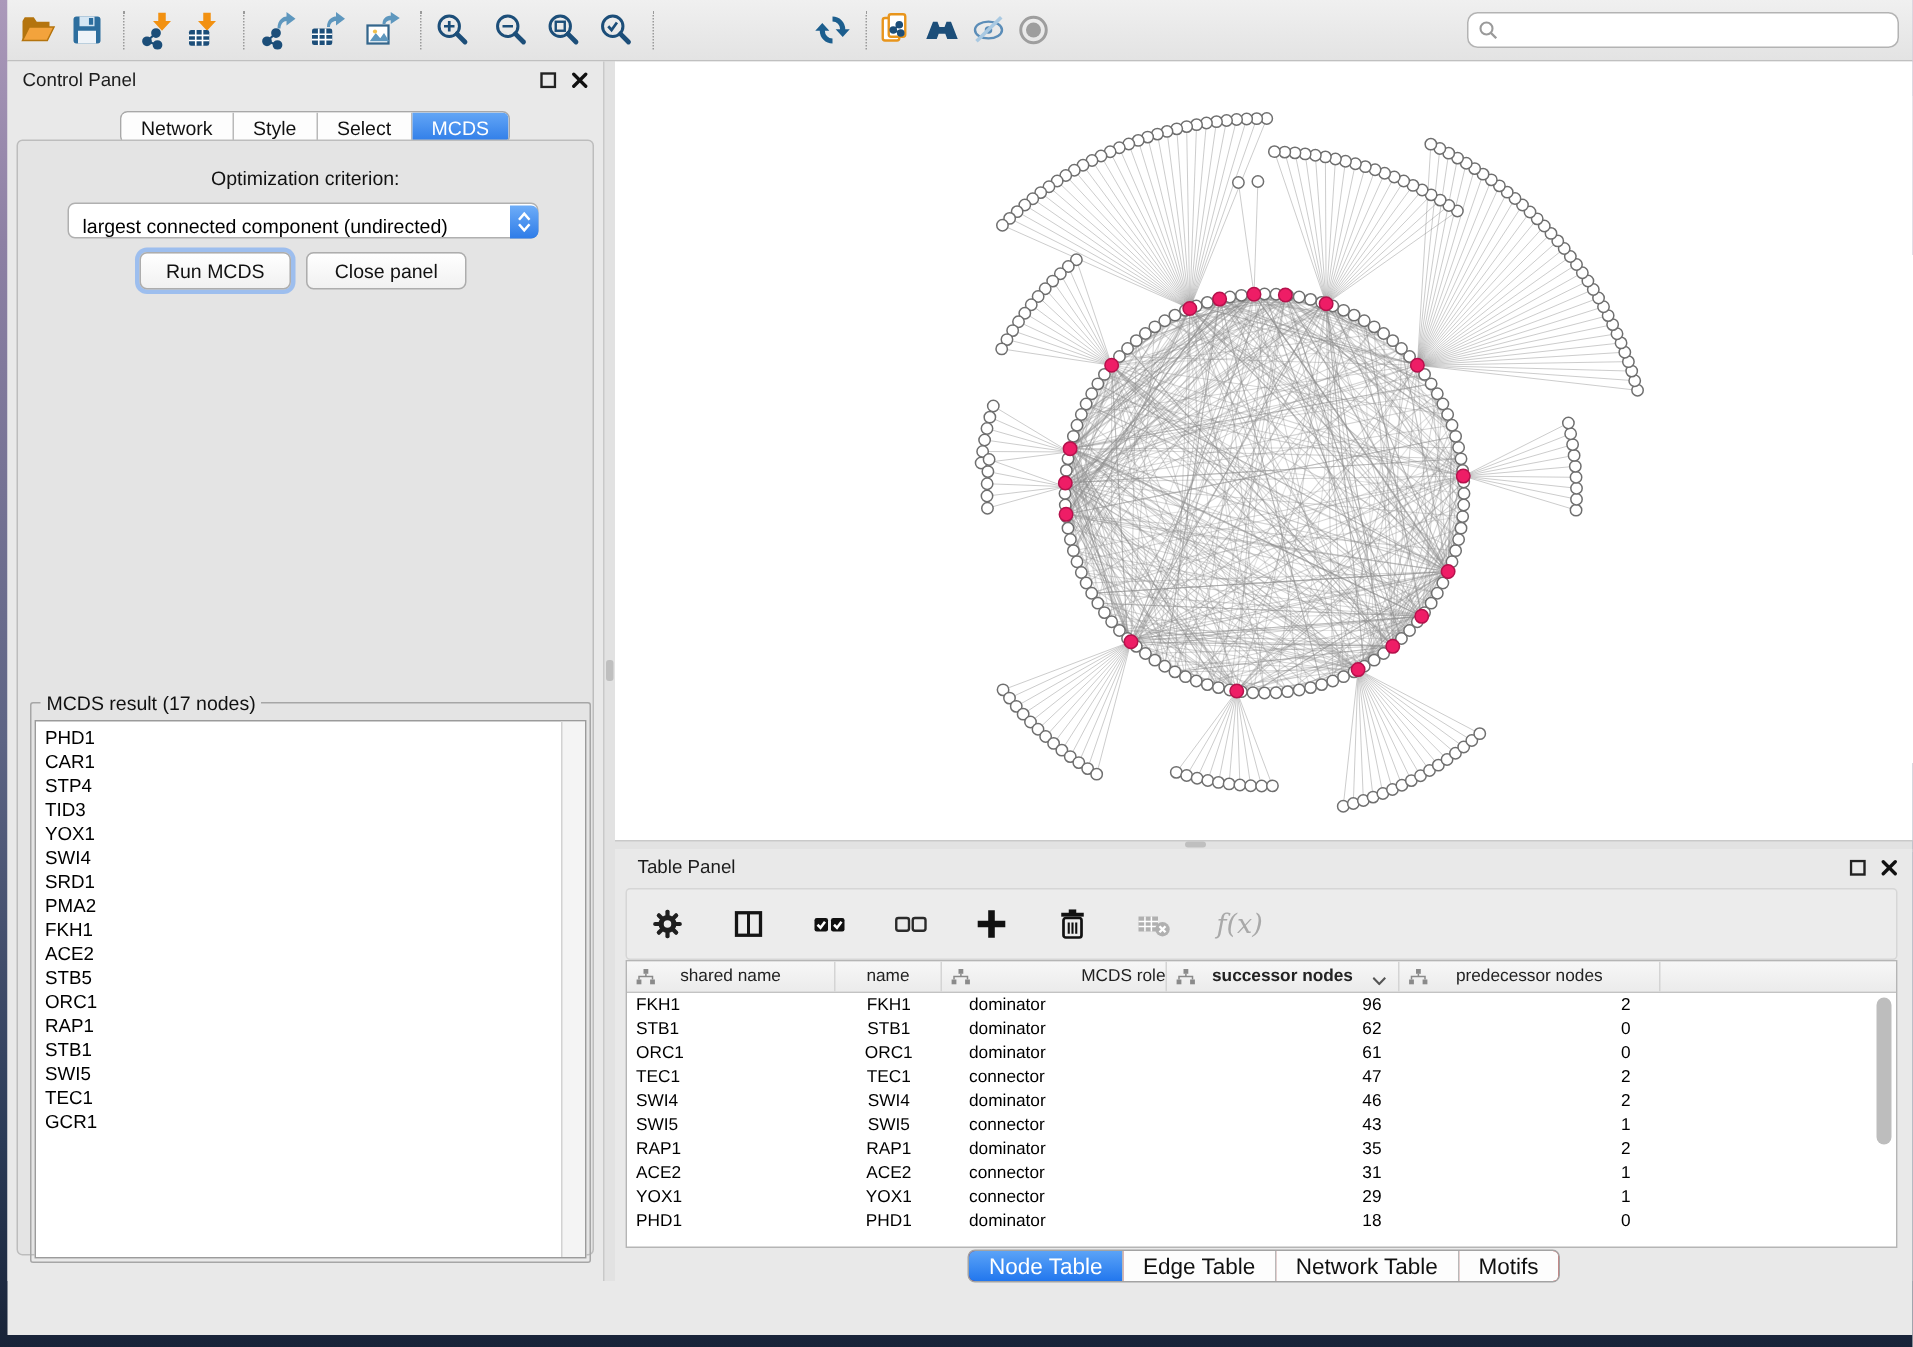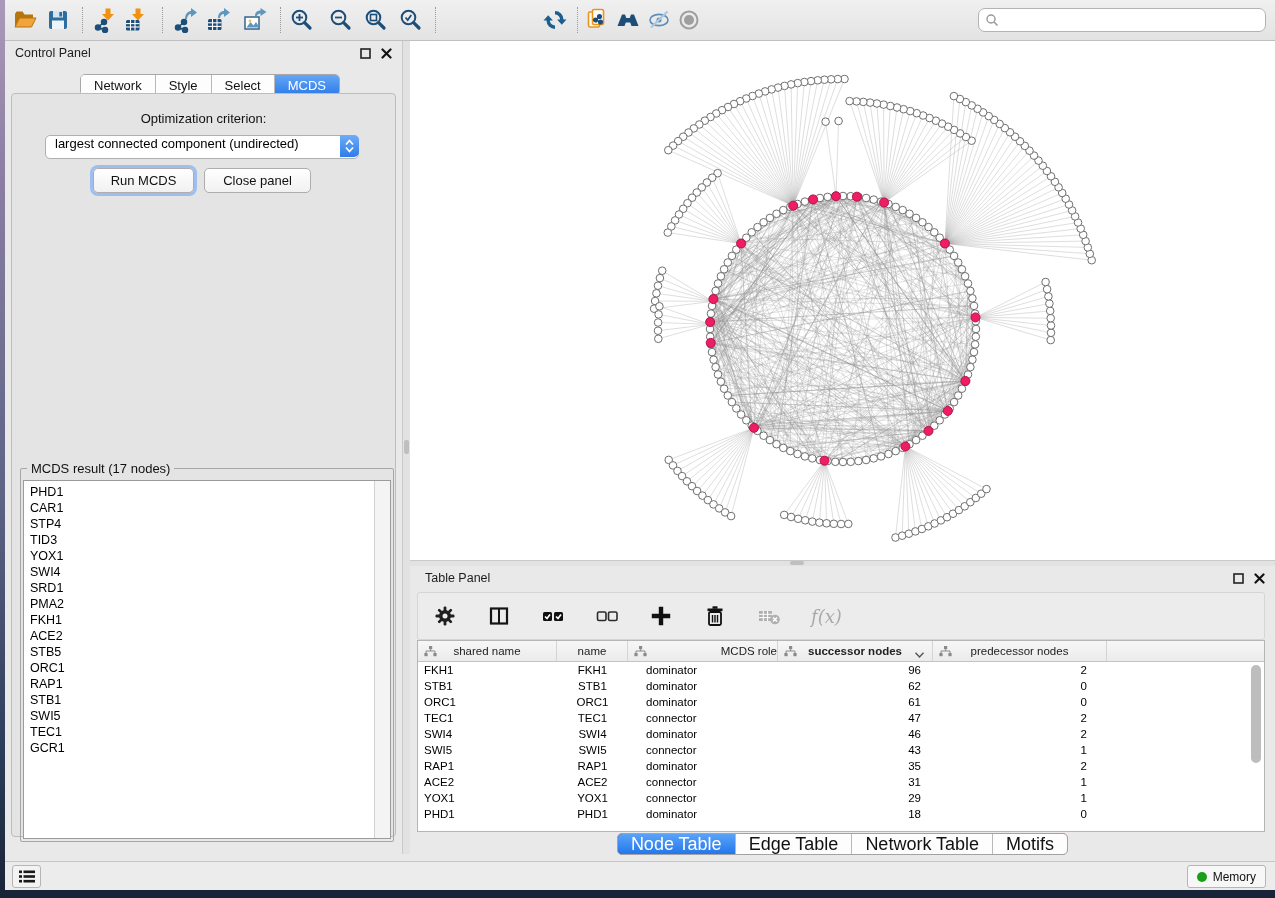--- a/index.html
+++ b/index.html
@@ -29,21 +29,21 @@
   .seg{position:absolute;left:75px;top:33px;display:flex;height:20px;border:1px solid #a8a8a8;
     border-radius:5px;background:#fff;overflow:hidden;font-size:13px}
   .seg .tab{display:flex;align-items:center;justify-content:center;padding:0 13px;color:#111;
     border-right:1px solid #b9b9b9;background:#fdfdfd;cursor:default}
   .seg .tab:last-child{border-right:none}
   .seg .tab.sel{background:linear-gradient(#63a6f6,#2e7ce8);color:#fff}
   .cp-body{position:absolute;left:6px;right:6px;top:52px;bottom:17px;background:#e4e4e4;
     border:1px solid #bdbdbd;border-radius:4px}
   .opt-label{margin-top:17px;text-align:center;font-size:13px;color:#111}
   .dropdown{position:absolute;left:33px;top:41px;width:312px;height:22px;background:#fff;
-    border:1px solid #b0b0b0;border-radius:5px;display:flex;align-items:flex-start;font-size:13px}
+    border:1px solid #b0b0b0;border-radius:5px;display:flex;align-items:flex-end;font-size:13px}
   .dropdown .val{flex:1;padding-left:9px;white-space:nowrap;overflow:hidden}
   .dropdown .step{width:19px;height:22px;margin:-1px -1px -1px 0;border-radius:0 5px 5px 0;
     background:linear-gradient(#6eadf8,#2e7ce8);display:flex;flex-direction:column;align-items:center;justify-content:center}
   .btn{position:absolute;height:23px;background:linear-gradient(#ffffff,#f1f1f1);border:1px solid #adadad;
     border-radius:5px;font-size:13px;color:#111;display:flex;align-items:center;justify-content:center;font-family:Liberation Sans, sans-serif}
   .btn.focus{box-shadow:0 0 0 3px rgba(110,165,245,.6)}
   .groupbox{position:absolute;left:8px;width:372px;top:374px;height:372px;
     border:1px solid #a6a6a6;border-radius:2px}
   .groupbox .legend{position:absolute;left:6px;top:-8px;background:#e4e4e4;padding:0 4px;font-size:13px;color:#111}
   .lista{position:absolute;left:2px;right:2px;top:11px;bottom:2px;background:#fff;border:1px solid #9b9b9b;overflow:hidden}
@@ -74,21 +74,21 @@
   .fx{font-family:"DejaVu Serif",serif;font-style:italic;font-size:18px;color:#a9a9a9}
   .ttable{position:absolute;left:7px;right:10px;top:74px;height:190px;background:#fff;border:1px solid #b5b5b5;overflow:hidden}
   .thead{display:flex;height:20px;background:linear-gradient(#f7f7f7,#ebebeb);border-bottom:1px solid #c3c3c3;font-size:11.5px;color:#222}
   .th{position:relative;display:flex;align-items:center;justify-content:center;border-right:1px solid #d4d4d4;box-sizing:border-box}
   .th .cicon{position:absolute;left:6px;top:5px}
   .th .sort{position:absolute;right:8px;top:7px}
   .tr{display:flex;height:16px;font-size:11.5px;color:#000;align-items:center}
   .td{box-sizing:border-box;white-space:nowrap;overflow:hidden}
   .tscroll{position:absolute;right:3px;top:24px;width:10px;height:98px;background:#bdbdbd;border-radius:5px}
   .btabs{position:absolute;left:0;right:0;top:267px;height:22px;display:flex;justify-content:center}
-  .btabs .grp{display:flex;height:20px;border:1px solid #a3a3a3;border-radius:5px;background:#b91c1c;overflow:hidden;font-size:18px}
+  .btabs .grp{display:flex;height:20px;border:1px solid #a3a3a3;border-radius:5px;background:#b91c1c;overflow:hidden;font-size:15px}
   .btabs .tab{display:flex;align-items:center;padding:0 13px;border-right:1px solid #b9b9b9;background:#fdfdfd;color:#111}
   .btabs .tab:last-child{border-right:none}
   .btabs .tab.sel{background:linear-gradient(#5ba3f7,#2277ee);color:#fff}
 
   
   .status{position:absolute;left:0;right:0;bottom:0;height:28px;background:#ececec;border-top:1px solid #c6c6c6}
   .sbtn{position:absolute;left:7px;top:3px;width:27px;height:21px;background:#f3f3f3;border:1px solid #b5b5b5;border-radius:3px;
     display:flex;align-items:center;justify-content:center}
   .membtn{position:absolute;right:9px;top:3px;height:21px;background:#f7f7f7;border:1px solid #b5b5b5;border-radius:3px;
     display:flex;align-items:center;gap:6px;padding:0 9px;font-size:12px;color:#111}
@@ -1504,32 +1504,14 @@
     <div class="btabs">
         <div class="grp" id="btabs-grp">
           <div class="tab sel">Node Table</div>
           <div class="tab">Edge Table</div>
           <div class="tab">Network Table</div>
           <div class="tab">Motifs</div>
         </div>
       </div>
   </div>
 
-  <div class="status">
-    <span class="sbtn">
-      <svg width="16" height="13" viewBox="0 0 16 13">
-          <g fill="#1a1a1a">
-            <rect x="0" y="0.5" width="3" height="2.6"></rect>
-            <rect x="4.5" y="0.5" width="11.5" height="2.6"></rect>
-            <rect x="0" y="5.2" width="3" height="2.6"></rect>
-            <rect x="4.5" y="5.2" width="11.5" height="2.6"></rect>
-            <rect x="0" y="9.9" width="3" height="2.6"></rect>
-            <rect x="4.5" y="9.9" width="11.5" height="2.6"></rect>
-          </g>
-        </svg>
-    </span>
-    <span class="membtn">
-      <span class="memdot"></span>
-      <span>Memory</span>
-    </span>
-  </div>
 
 </div>
 
 </body></html>

